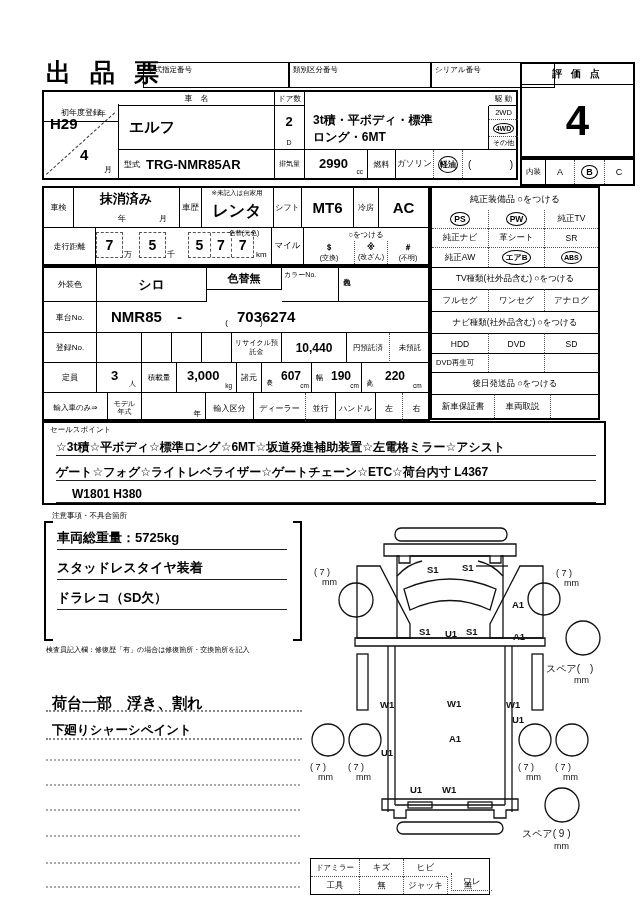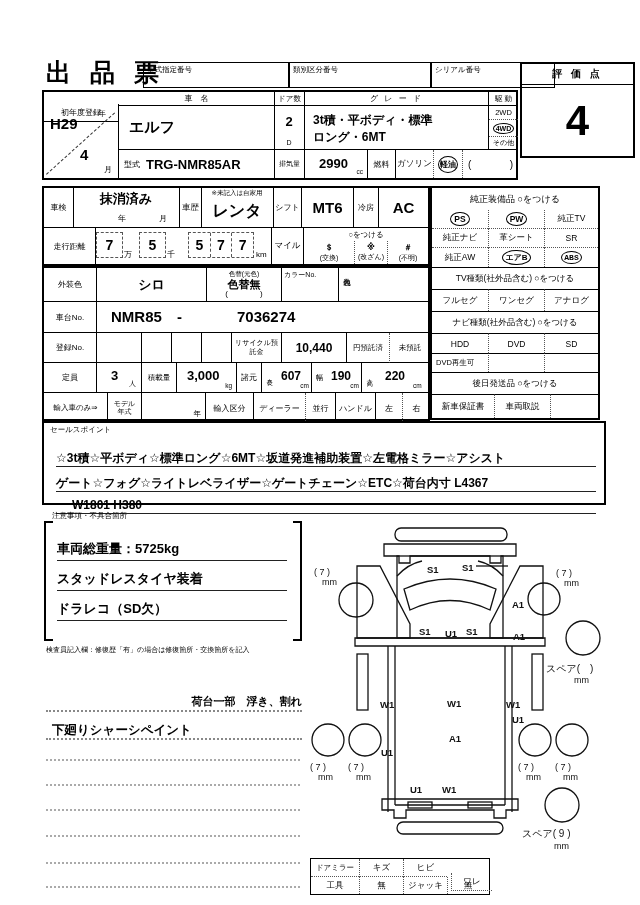--- a/index.html
+++ b/index.html
@@ -18,21 +18,21 @@
   .fxl{display:flex;align-items:center;text-align:left;}
   .col{display:flex;flex-direction:column;align-items:center;justify-content:center;text-align:center;}
   .l65{font-size:6.5px;} .l7{font-size:7px;} .l75{font-size:7.5px;} .l8{font-size:8px;}
   .l85{font-size:8.5px;} .l9{font-size:9px;} .l10{font-size:10px;}
   .v{font-weight:bold;}
   .v11{font-weight:bold;font-size:11px;} .v12{font-weight:bold;font-size:12px;}
   .v13{font-weight:bold;font-size:13px;} .v15{font-weight:bold;font-size:15px;}
   .circ{display:inline-block;border:1.5px solid #000;border-radius:50%;padding:1px 4px;}
   .dash{border:1.5px dashed #555;}
   .vtext{writing-mode:vertical-rl;text-orientation:upright;line-height:1;}
-  .uline{border-bottom:1.5px solid #222;margin-top:11px;}
+  .uline{border-bottom:1.5px solid #222;}
   .dotline{border-bottom:2px dotted #888;}
   .dotline2{border-bottom:2px dotted #aaa;}
   svg text{font-family:"Liberation Sans","DejaVu Sans",sans-serif;}
 </style>
 </head>
 <body>
 
 <div id="page">
 
   <div class="s" style="left:46px;top:56px;font-size:25px;font-weight:bold;letter-spacing:6px;">出 品 票</div>
@@ -45,28 +45,35 @@
   </div>
   <div class="s bd1" style="left:431px;top:62px;width:124px;height:26px;">
     <span class="s l75" style="left:3px;top:2px;">シリアル番号</span>
   </div>
 
   <div class="s" style="left:520px;top:62px;width:115px;height:124px;">
     <div class="s bd" style="left:0;top:0;width:115px;height:96px;">
       <div class="s fx l10 v bb" style="left:0;top:0;width:111px;height:21px;letter-spacing:3px;">評 価 点</div>
       <div class="s fx" style="left:0;top:21px;width:111px;height:71px;font-size:42px;font-weight:bold;">4</div>
     </div>
+    <div class="s bd" style="left:0;top:96px;width:115px;height:28px;">
+      <div class="s fx l75 br" style="left:0;top:0;width:24px;height:24px;">内装</div>
+      <div class="s fx l9" style="left:24px;top:0;width:28px;height:24px;">A</div>
+      <div class="s fx bld" style="left:52px;top:0;width:30px;height:24px;">
+        <span class="circ l9 v">B</span>
+      </div>
+      <div class="s fx l9 bld" style="left:82px;top:0;width:29px;height:24px;">C</div>
+    </div>
   </div>
 
   <div class="s bd" style="left:42px;top:90px;width:476px;height:90px;">
 
     <div class="s fx l8 br bb" style="left:0;top:12px;width:75px;height:18px;text-align:center;">初年度登録</div>
     <div class="s fx l8 br bb" style="left:75px;top:0;width:156px;height:14px;">車　名</div>
     <div class="s fx l75 br bb" style="left:231px;top:0;width:30px;height:14px;">ドア数</div>
-    <div class="s fx l8 br bb" style="left:261px;top:0;width:184px;height:14px;letter-spacing:2px;">グ レ ー ド</div>
     <div class="s fx l75 bb" style="left:445px;top:0;width:29px;height:14px;">駆 動</div>
 
     <div class="s br" style="left:0;top:14px;width:75px;height:72px;">
       <span class="s l8" style="right:12px;top:2px;">年</span>
       <span class="s v15" style="left:6px;top:9px;">H29</span>
       <span class="s v15" style="left:36px;top:40px;">4</span>
       <span class="s l8" style="right:6px;bottom:3px;">月</span>
       <div class="s" style="left:2px;top:68px;width:92px;border-top:1.5px dashed #333;transform:rotate(-42deg);transform-origin:0 0;"></div>
     </div>
 
@@ -188,21 +195,21 @@
     <div class="s fx l85 bt" style="left:0;top:184px;width:166px;height:22px;">後日発送品 ○をつける</div>
     <div class="s fx l85 bt" style="left:0;top:206px;width:62px;height:24px;">新車保証書</div>
     <div class="s fx l85 bt bld" style="left:62px;top:206px;width:56px;height:24px;">車両取説</div>
     <div class="s bt bld" style="left:118px;top:206px;width:48px;height:24px;"></div>
   </div>
 
   <div class="s bd" style="left:42px;top:266px;width:388px;height:155px;">
 
     <div class="s fx l8 br bb" style="left:0;top:0;width:53px;height:34px;">外装色</div>
     <div class="s fx v13 br bb" style="left:53px;top:0;width:110px;height:34px;">シロ</div>
-    <div class="s col br bb" style="left:163px;top:0;width:75px;height:34px;line-height:1.1;">
+    <div class="s col br bb" style="left:163px;top:0;width:75px;height:22px;line-height:1.1;gap:35px;">
       <span class="l65">色替(元色)</span>
       <span class="v11">色替無</span>
       <span class="l8">(　　　　)</span>
     </div>
     <div class="s br bb" style="left:238px;top:0;width:57px;height:34px;">
       <span class="s l7" style="left:2px;top:2px;">カラーNo.</span>
     </div>
     <div class="s bb" style="left:295px;top:0;width:91px;height:34px;">
       <span class="s l75 vtext" style="left:4px;top:4px;">内装色</span>
     </div>
@@ -278,21 +285,21 @@
   <span class="s l75" style="left:52px;top:511px;">注意事項・不具合箇所</span>
   <div class="s" style="left:44px;top:521px;width:258px;height:120px;">
     <div class="s" style="left:0;top:0;width:9px;height:120px;border-left:2px solid #000;border-top:2px solid #000;border-bottom:2px solid #000;"></div>
     <div class="s" style="right:0;top:0;width:9px;height:120px;border-right:2px solid #000;border-top:2px solid #000;border-bottom:2px solid #000;"></div>
     <div class="s uline v13" style="left:13px;top:8px;width:230px;height:21px;">車両総重量：5725kg</div>
     <div class="s uline v13" style="left:13px;top:38px;width:230px;height:21px;">スタッドレスタイヤ装着</div>
     <div class="s uline v13" style="left:13px;top:68px;width:230px;height:21px;">ドラレコ（SD欠）</div>
   </div>
 
   <span class="s l7" style="left:46px;top:645px;">検査員記入欄：修復歴「有」の場合は修復箇所・交換箇所を記入</span>
-  <div class="s dotline" style="left:46px;top:688px;width:256px;height:24px;font-weight:bold;font-size:11px;padding:6px 0 0 6px;text-align:right;">荷台一部　浮き、割れ</div>
+  <div class="s dotline" style="left:46px;top:688px;width:256px;height:24px;font-weight:bold;font-size:15px;padding:6px 0 0 6px;">荷台一部　浮き、割れ</div>
   <div class="s dotline" style="left:46px;top:716px;width:256px;height:24px;font-weight:bold;font-size:12.5px;padding:6px 0 0 6px;">下廻りシャーシペイント</div>
   <div class="s dotline2" style="left:46px;top:745px;width:254px;height:16px;"></div>
   <div class="s dotline2" style="left:46px;top:770px;width:254px;height:16px;"></div>
   <div class="s dotline2" style="left:46px;top:795px;width:254px;height:16px;"></div>
   <div class="s dotline2" style="left:46px;top:821px;width:254px;height:16px;"></div>
   <div class="s dotline2" style="left:46px;top:848px;width:254px;height:16px;"></div>
   <div class="s dotline2" style="left:46px;top:872px;width:254px;height:16px;"></div>
 
   <svg class="s" style="left:300px;top:520px;" width="340" height="345" viewBox="0 0 340 345">
     <g stroke="#111" fill="none" stroke-width="1.3">

